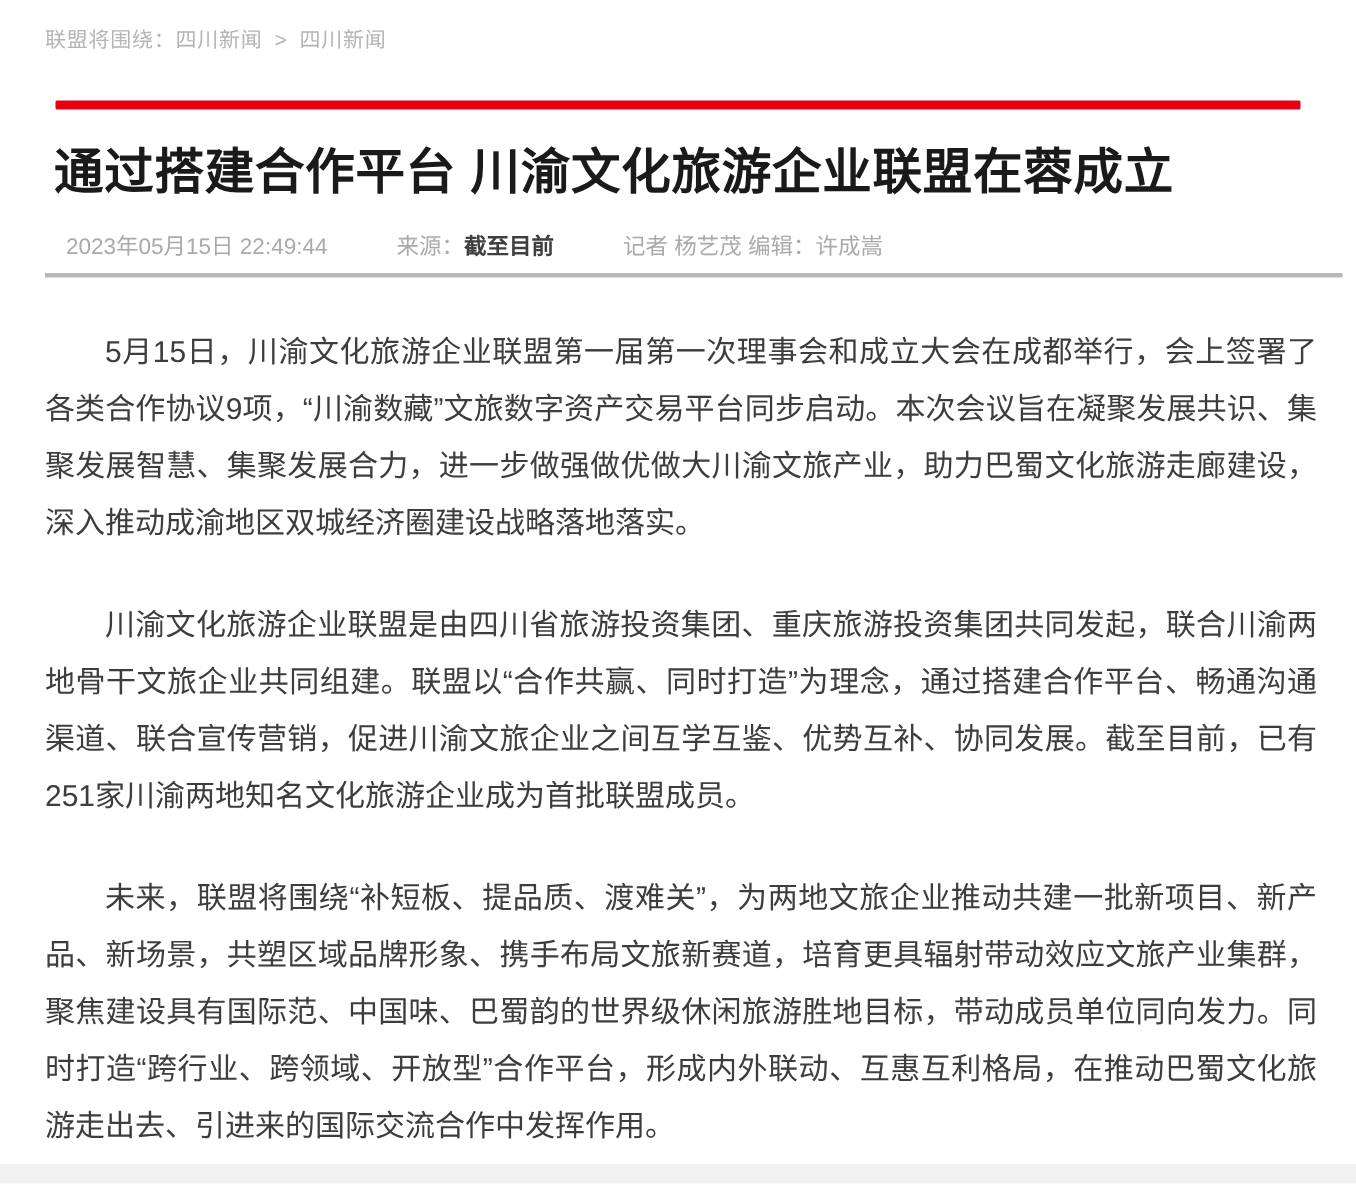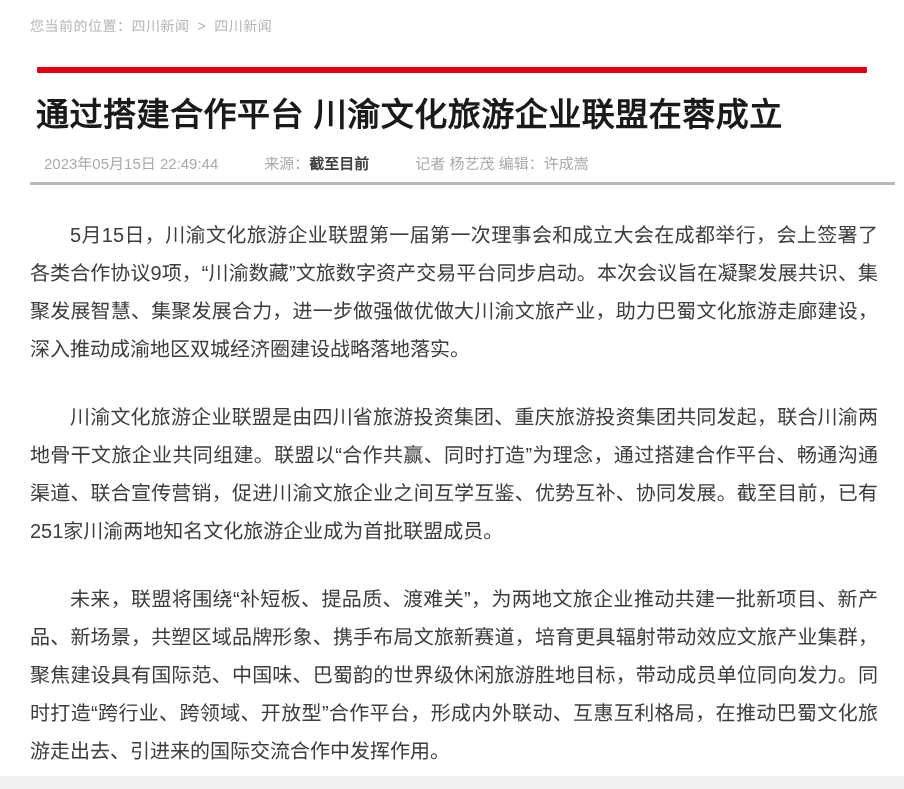--- a/index.html
+++ b/index.html
@@ -84,21 +84,21 @@
     margin: 0 0 30px 0;
     text-indent: 2em;
   }
 </style>
 </head>
 <body>
 
 <div class="page">
 
   <div class="breadcrumb">
-    <span>您当前的位置：</span><a>四川新闻</a><span class="sep">&gt;</span><a>四川新闻</a>
+    <span>联盟将围绕：</span><a>四川新闻</a><span class="sep">&gt;</span><a>四川新闻</a>
   </div>
 
   <div class="red-rule"></div>
 
   <h1 class="title">通过搭建合作平台 川渝文化旅游企业联盟在蓉成立</h1>
 
   <div class="meta">
     <span class="item">2023年05月15日 22:49:44</span>
     <span class="item">
       <span>来源：</span><a class="source-name">截至目前</a>

